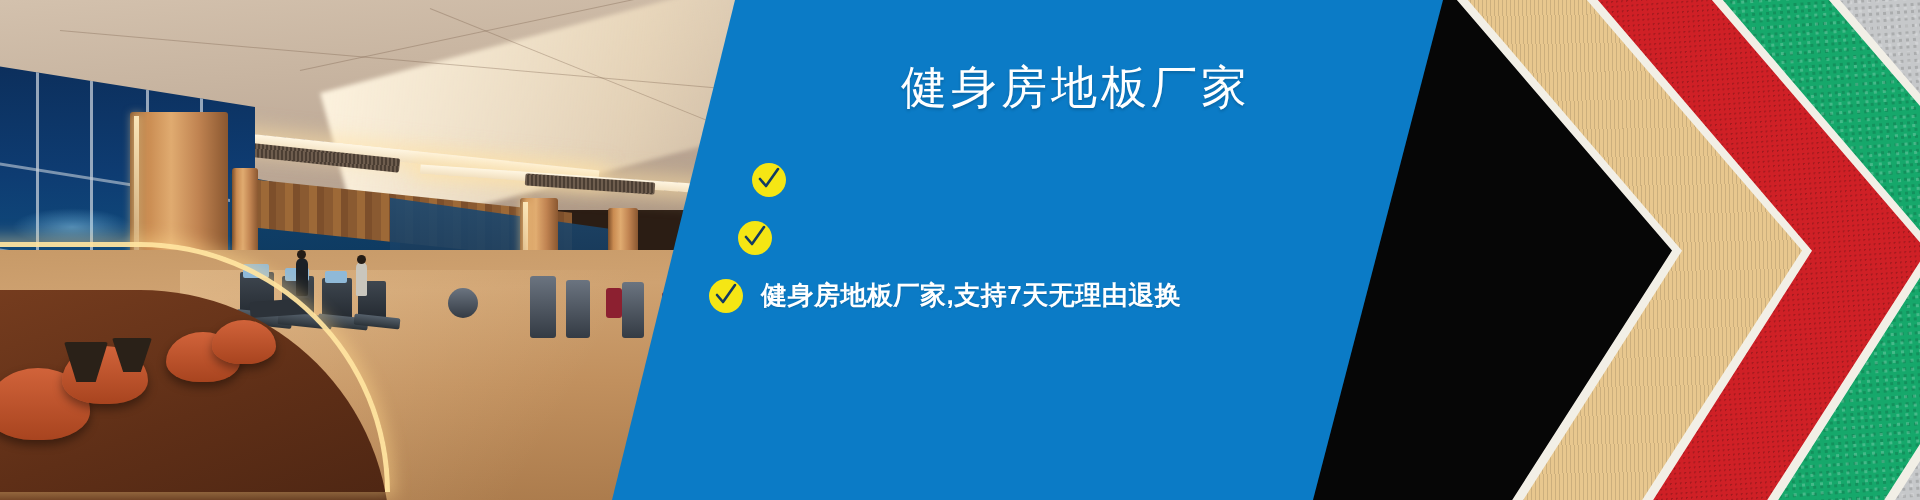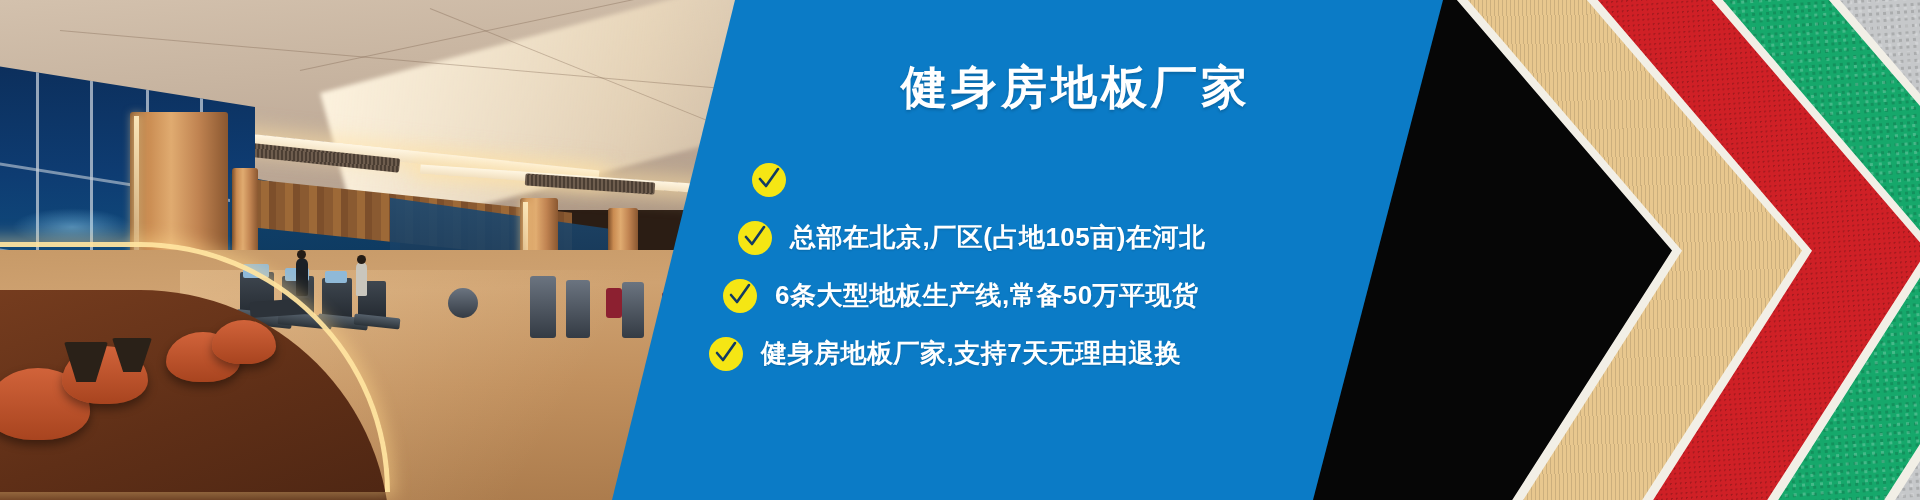--- a/index.html
+++ b/index.html
@@ -172,21 +172,21 @@
     clip-path:polygon(735px 0, 1443px 0, 1313px 500px, 612px 500px);
     z-index:5;
   }
   .panel-content {
     position:absolute; left:610px; top:0; width:840px; height:500px;
     z-index:6; display:flex; flex-direction:column;
   }
   .headline {
     position:absolute; left:0; top:62px; width:840px;
     text-align:center; padding-left:92px;
-    color:#ffffff; font-size:46px; font-weight:bold;
+    color:#ffffff; font-size:46px; font-weight:normal;
     letter-spacing:4px; line-height:1.1;
     text-shadow:0 2px 3px rgba(0,0,0,.18);
     font-family:"Liberation Sans","DejaVu Sans",sans-serif;
   }
   .bullets {
     position:absolute; left:0; top:152px; width:840px;
   }
   .bullet-row {
     display:flex; align-items:center; height:55px; margin-bottom:3px;
   }
@@ -321,31 +321,22 @@
           </svg>
         </span>
       </div>
 
       <div class="bullet-row r2">
         <span class="tick">
           <svg width="24" height="24" viewBox="0 0 24 24" aria-hidden="true">
             <path d="M3 12 L9 19 L21 2" fill="none" stroke="#123A63" stroke-width="2.6" stroke-linecap="round" stroke-linejoin="round"></path>
           </svg>
         </span>
-        <span class="txt">总部在北京,厂区(占地105亩)在河北</span>
       </div>
 
-      <div class="bullet-row r3">
-        <span class="tick">
-          <svg width="24" height="24" viewBox="0 0 24 24" aria-hidden="true">
-            <path d="M3 12 L9 19 L21 2" fill="none" stroke="#123A63" stroke-width="2.6" stroke-linecap="round" stroke-linejoin="round"></path>
-          </svg>
-        </span>
-        <span class="txt">6条大型地板生产线,常备50万平现货</span>
-      </div>
 
       <div class="bullet-row r4">
         <span class="tick">
           <svg width="24" height="24" viewBox="0 0 24 24" aria-hidden="true">
             <path d="M3 12 L9 19 L21 2" fill="none" stroke="#123A63" stroke-width="2.6" stroke-linecap="round" stroke-linejoin="round"></path>
           </svg>
         </span>
         <span class="txt">健身房地板厂家,支持7天无理由退换</span>
       </div>
 

